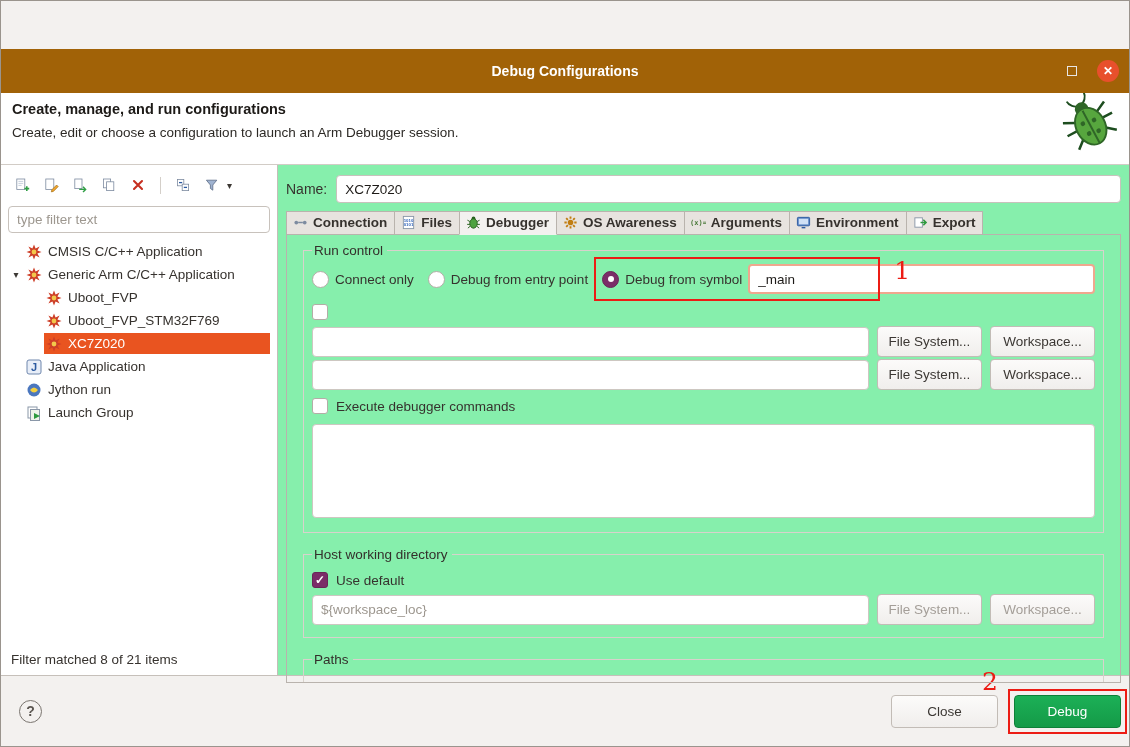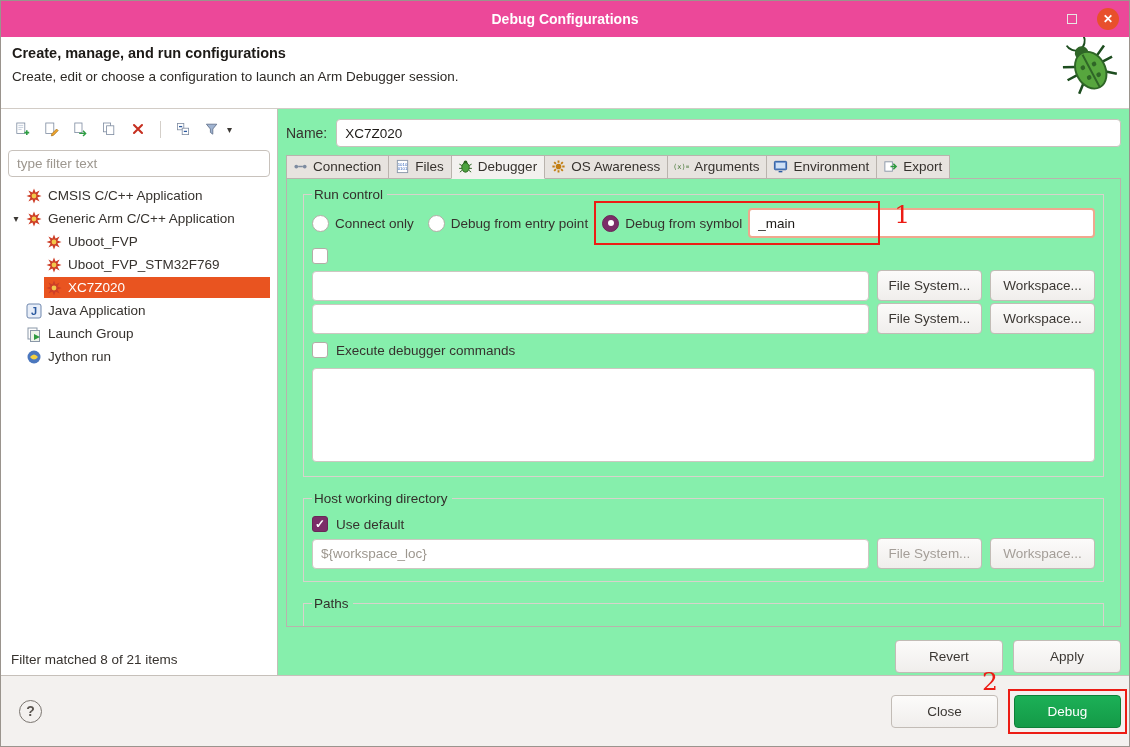--- a/index.html
+++ b/index.html
@@ -8,22 +8,22 @@
     font-family: "Liberation Sans", sans-serif;
     background: #e9e6e2;
   }
   .window {
     width: 1130px; height: 747px; position: relative;
     background: #f3f1ef; border: 1px solid #9a948d;
     display: flex; flex-direction: column;
   }
   
   .titlebar {
-    height: 36px; background: #ec4899; position: relative;
-    display: flex; align-items: center; flex: 0 0 auto;
+    height: 44px; background: #a16207; position: relative;
+    display: flex; align-items: center; flex: 0 0 auto; margin-top: 48px;
   }
   .tb-title {
     position: absolute; left: 0; right: 0; text-align: center;
     color: #fff; font-weight: bold; font-size: 14px;
   }
   .tb-controls {
     position: absolute; right: 10px; display: flex; align-items: center; gap: 16px;
   }
   .tb-max { width: 18px; height: 18px; display: flex; align-items: center; justify-content: center; cursor: pointer; }
   .tb-max .sq { width: 10px; height: 10px; border: 1px solid #e8e6e4; }
@@ -71,21 +71,21 @@
   .name-row label { font-size: 14px; color: #36322e; }
   .name-input {
     flex: 1; height: 28px; border: 1px solid #c8c2bc; border-radius: 4px;
     background: #fff; padding: 0 8px; font-size: 13.5px; color: #1d1a17; outline: none;
     font-family: "Liberation Sans", sans-serif;
   }
   .tabs { display: flex; margin-top: 8px; position: relative; z-index: 2; padding-left: 0; flex: 0 0 auto; }
   .tab {
     display: flex; align-items: center; gap: 5px; padding: 3px 7px 4px 6px;
     font-size: 13.5px; color: #36322e; background: #e7e3df;
-    border: 1px solid #b9b3ad; margin-right: -1px; cursor: pointer; white-space: nowrap;
+    border: 1px solid #b9b3ad; margin-right: -1px; cursor: pointer; white-space: nowrap; font-weight: bold;
   }
   .tab.selected { background: #f3f1ef; border-bottom-color: #f3f1ef; position: relative; z-index: 3; }
   .i15 { width: 15px; height: 15px; flex: 0 0 15px; }
   .tabbody {
     border: 1px solid #b9b3ad; margin-top: -1px; height: 449px;
     padding: 8px 16px 0 16px; overflow: hidden; position: relative; z-index: 1; flex: 0 0 auto;
   }
   fieldset.grp { border: 1px solid #d8d2cc; padding: 2px 8px 10px 8px; margin: 0 0 14px 0; min-width: 0; }
   fieldset.grp legend { font-size: 13.5px; color: #332f2b; padding: 0 4px 0 2px; }
   fieldset.paths { margin-bottom: 0; border-bottom: none; height: 60px; }
@@ -304,35 +304,35 @@
               <rect x="1" y="1" width="14" height="14" rx="2" fill="#e8eef8" stroke="#6f87ad"></rect>
               <text x="8" y="12" font-size="11" font-weight="bold" fill="#2c5aa0" text-anchor="middle">J</text>
             </svg>
             <span>Java Application</span>
           </span>
         </div>
         <div class="trow">
           <span class="expander"></span>
           <span class="rowbody">
             <svg class="i16" viewBox="0 0 16 16">
+              <circle cx="8" cy="8" r="6.5" fill="#4b77be"></circle>
+              <path d="M4 8 q4 -5 8 0 q-4 5 -8 0" fill="#f4d03f"></path>
+            </svg>
+            <span>Jython run</span>
+          </span>
+        </div>
+        <div class="trow">
+          <span class="expander"></span>
+          <span class="rowbody">
+            <svg class="i16" viewBox="0 0 16 16">
               <rect x="2" y="2" width="9" height="11" fill="#fff" stroke="#8a97a8"></rect>
               <rect x="4.5" y="4.5" width="9" height="11" fill="#eef3ea" stroke="#8a97a8"></rect>
               <polygon points="8,8 14,11 8,14" fill="#2d9a3f"></polygon>
             </svg>
             <span>Launch Group</span>
-          </span>
-        </div>
-        <div class="trow">
-          <span class="expander"></span>
-          <span class="rowbody">
-            <svg class="i16" viewBox="0 0 16 16">
-              <circle cx="8" cy="8" r="6.5" fill="#4b77be"></circle>
-              <path d="M4 8 q4 -5 8 0 q-4 5 -8 0" fill="#f4d03f"></path>
-            </svg>
-            <span>Jython run</span>
           </span>
         </div>
       </div>
 
       <div class="sb-status">Filter matched 8 of 21 items</div>
     </div>
 
     <div class="main">
       <div class="name-row">
         <label>Name:</label>

